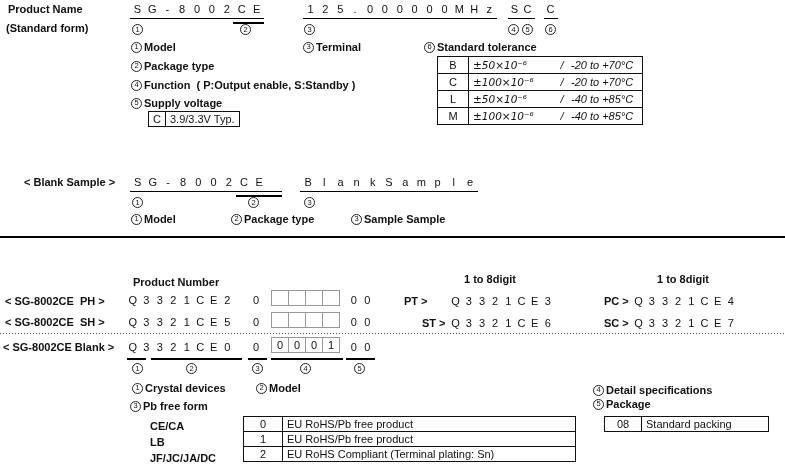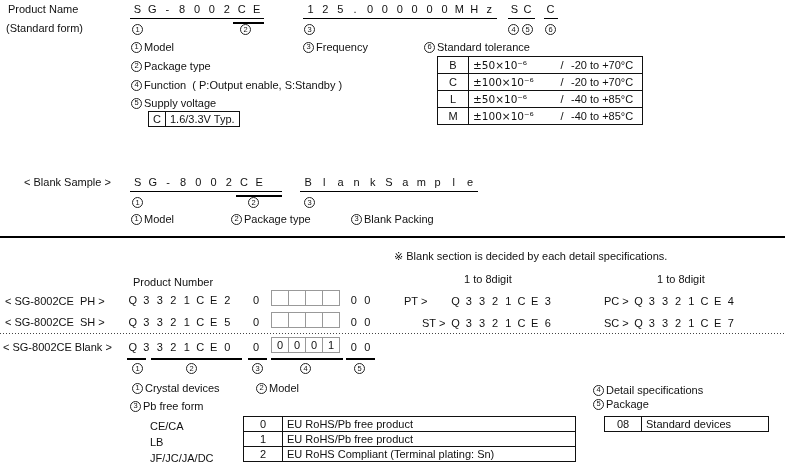--- a/index.html
+++ b/index.html
@@ -1,19 +1,19 @@
 <!DOCTYPE html>
 <html><head>
 <meta charset="utf-8">
 <style>
   html,body{margin:0;padding:0;background:#fff;}
   #canvas{position:relative;width:785px;height:468px;background:#ffffff;
           font-family:"Liberation Sans",sans-serif;font-size:11px;color:#111;overflow:hidden;}
   .abs{position:absolute;}
-  .lbl{white-space:pre;}
+  .lbl{white-space:pre;font-weight:bold;}
   
   .seq{position:absolute;display:flex;height:15px;border-bottom:1.5px solid #000;}
   .seq.noul{border-bottom:none;}
   .seq .cell{display:inline-block;text-align:center;height:13px;}
   
   .ul{position:absolute;height:1.5px;background:#000;}
   
   .circ{box-sizing:border-box;display:inline-flex;align-items:center;justify-content:center;
         width:11px;height:11px;border:1px solid #222;border-radius:50%;
         font-size:7.5px;line-height:1;flex:none;background:#fff;}
@@ -21,21 +21,21 @@
   
   .boxes{position:absolute;display:flex;}
   .box{box-sizing:border-box;width:18px;height:16px;border:1px solid #999;margin-left:-1px;
        text-align:center;line-height:15px;font-size:11px;}
   .box:first-child{margin-left:0;}
   
   .tbl{position:absolute;border-collapse:collapse;font-size:11px;color:#111;}
   .tbl td{border:1px solid #111;padding:1px 4px;line-height:12px;}
   .tbl td.c{text-align:center;}
   .tol td{padding:2px 4px;}
-  .tolrow{display:flex;align-items:center;}
+  .tolrow{display:flex;align-items:center;font-style:italic;}
   .tv{width:80px;font-family:"DejaVu Sans",sans-serif;font-size:10.5px;}
   .ts{width:18px;text-align:center;}
   
   .divider{position:absolute;left:0;top:236px;width:785px;height:2px;background:#000;}
   .dotline{position:absolute;height:1px;
            background-image:repeating-linear-gradient(90deg,#444 0 1px,transparent 1px 3px);}
   .mark{font-family:"DejaVu Sans",sans-serif;}
 </style>
 </head>
 <body>
@@ -87,21 +87,21 @@
   <span class="circ abs" style="left:508px;top:24px">4</span>
   <span class="circ abs" style="left:522px;top:24px">5</span>
   <span class="circ abs" style="left:545px;top:24px">6</span>
 
   <span class="legend" style="left:131px;top:41px">
     <span class="circ">1</span>
     <span class="lbl">Model</span>
   </span>
   <span class="legend" style="left:303px;top:41px">
     <span class="circ">3</span>
-    <span class="lbl">Frequency</span>
+    <span class="lbl">Terminal</span>
   </span>
   <span class="legend" style="left:424px;top:41px">
     <span class="circ">6</span>
     <span class="lbl">Standard tolerance</span>
   </span>
   <span class="legend" style="left:131px;top:60px">
     <span class="circ">2</span>
     <span class="lbl">Package type</span>
   </span>
   <span class="legend" style="left:131px;top:79px">
@@ -110,21 +110,21 @@
   </span>
   <span class="legend" style="left:131px;top:97px">
     <span class="circ">5</span>
     <span class="lbl">Supply voltage</span>
   </span>
 
   <table class="tbl" style="left:148px;top:111px">
     <tbody>
     <tr>
       <td class="c">C</td>
-      <td>1.6/3.3V Typ.</td>
+      <td>3.9/3.3V Typ.</td>
     </tr>
   </tbody>
     </table>
 
   <table class="tbl tol" style="left:437px;top:56px">
     <tbody>
         <tr>
       <td class="c" style="width:22px">B</td>
       <td style="width:165px">
         <div class="tolrow">
@@ -201,27 +201,26 @@
   <span class="legend" style="left:131px;top:213px">
     <span class="circ">1</span>
     <span class="lbl">Model</span>
   </span>
   <span class="legend" style="left:231px;top:213px">
     <span class="circ">2</span>
     <span class="lbl">Package type</span>
   </span>
   <span class="legend" style="left:351px;top:213px">
     <span class="circ">3</span>
-    <span class="lbl">Blank Packing</span>
+    <span class="lbl">Sample Sample</span>
   </span>
 
   <div class="divider"></div>
 
   <span class="abs lbl" style="left:133px;top:276px">Product Number</span>
-  <span class="abs" style="left:394px;top:250px"><span class="mark">※</span><span class="lbl"> Blank section is decided by each detail specifications.</span></span>
   <span class="abs lbl" style="left:464px;top:273px">1 to 8digit</span>
   <span class="abs lbl" style="left:657px;top:273px">1 to 8digit</span>
 
   <span class="abs lbl" style="left:5px;top:295px">&lt; SG-8002CE  PH &gt;</span>
   <div class="seq noul" style="left:126px;top:294px">
       <span class="cell" style="width: 13.5px;">Q</span>
       <span class="cell" style="width: 13.5px;">3</span>
       <span class="cell" style="width: 13.5px;">3</span>
       <span class="cell" style="width: 13.5px;">2</span>
       <span class="cell" style="width: 13.5px;">1</span>
@@ -385,18 +384,18 @@
       <td class="c">2</td>
       <td>EU RoHS Compliant (Terminal plating: Sn)</td>
     </tr>
   </tbody>
     </table>
 
   <table class="tbl" style="left:604px;top:416px">
     <tbody>
         <tr>
       <td class="c" style="width:28px">08</td>
-      <td style="width:118px">Standard devices</td>
+      <td style="width:118px">Standard packing</td>
     </tr>
   </tbody>
     </table>
 
 </div>
 
 </body></html>

